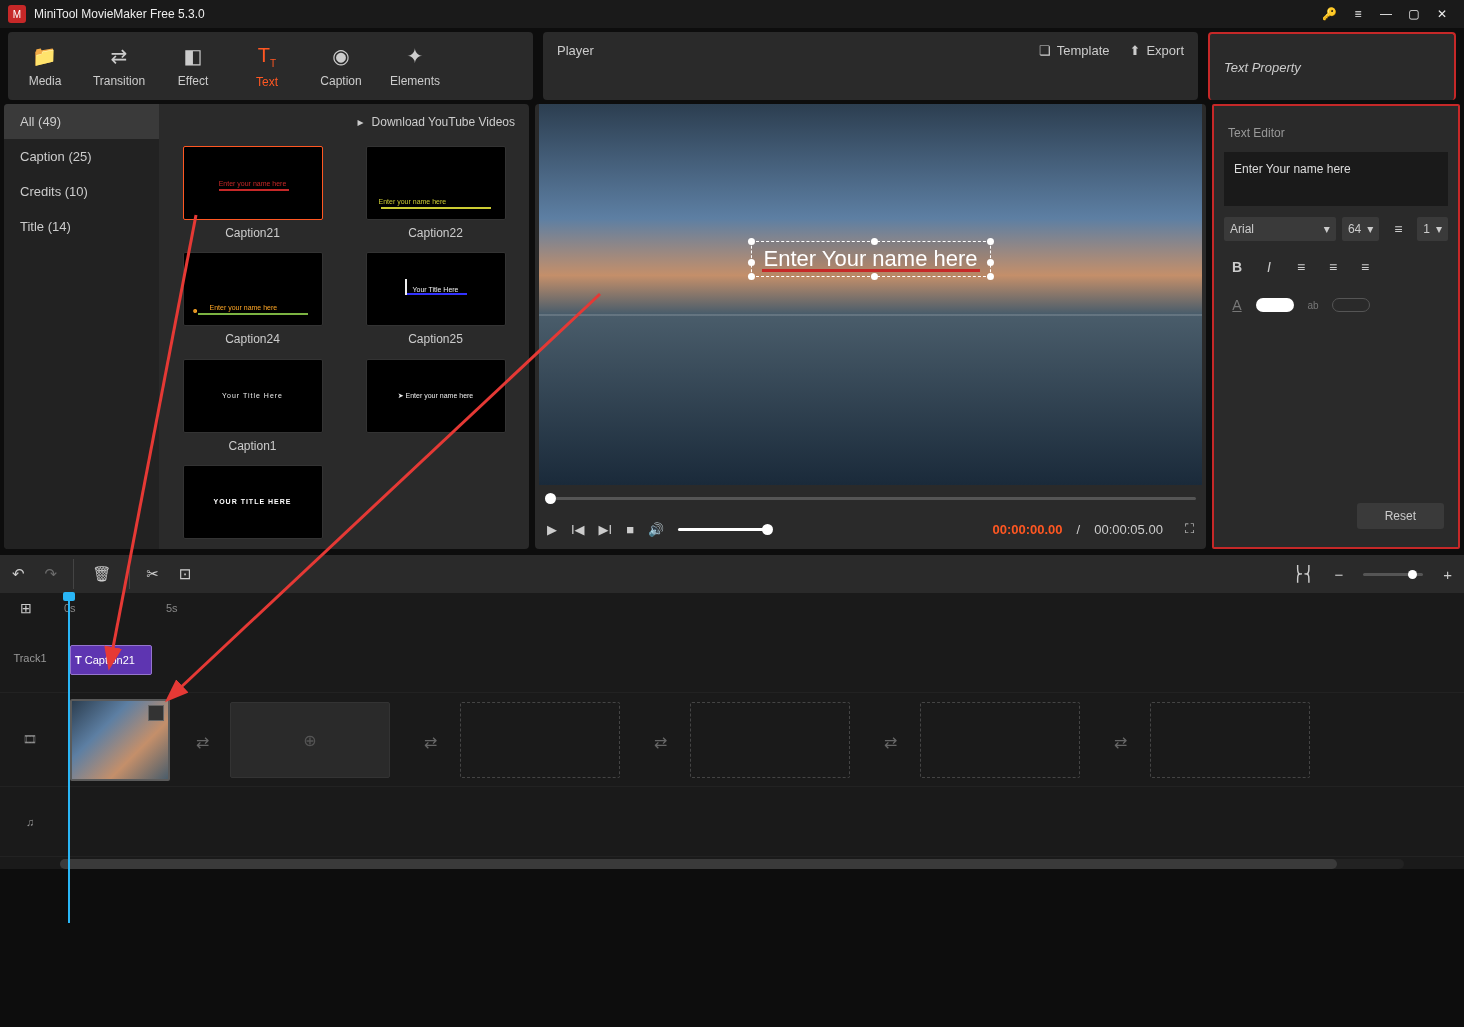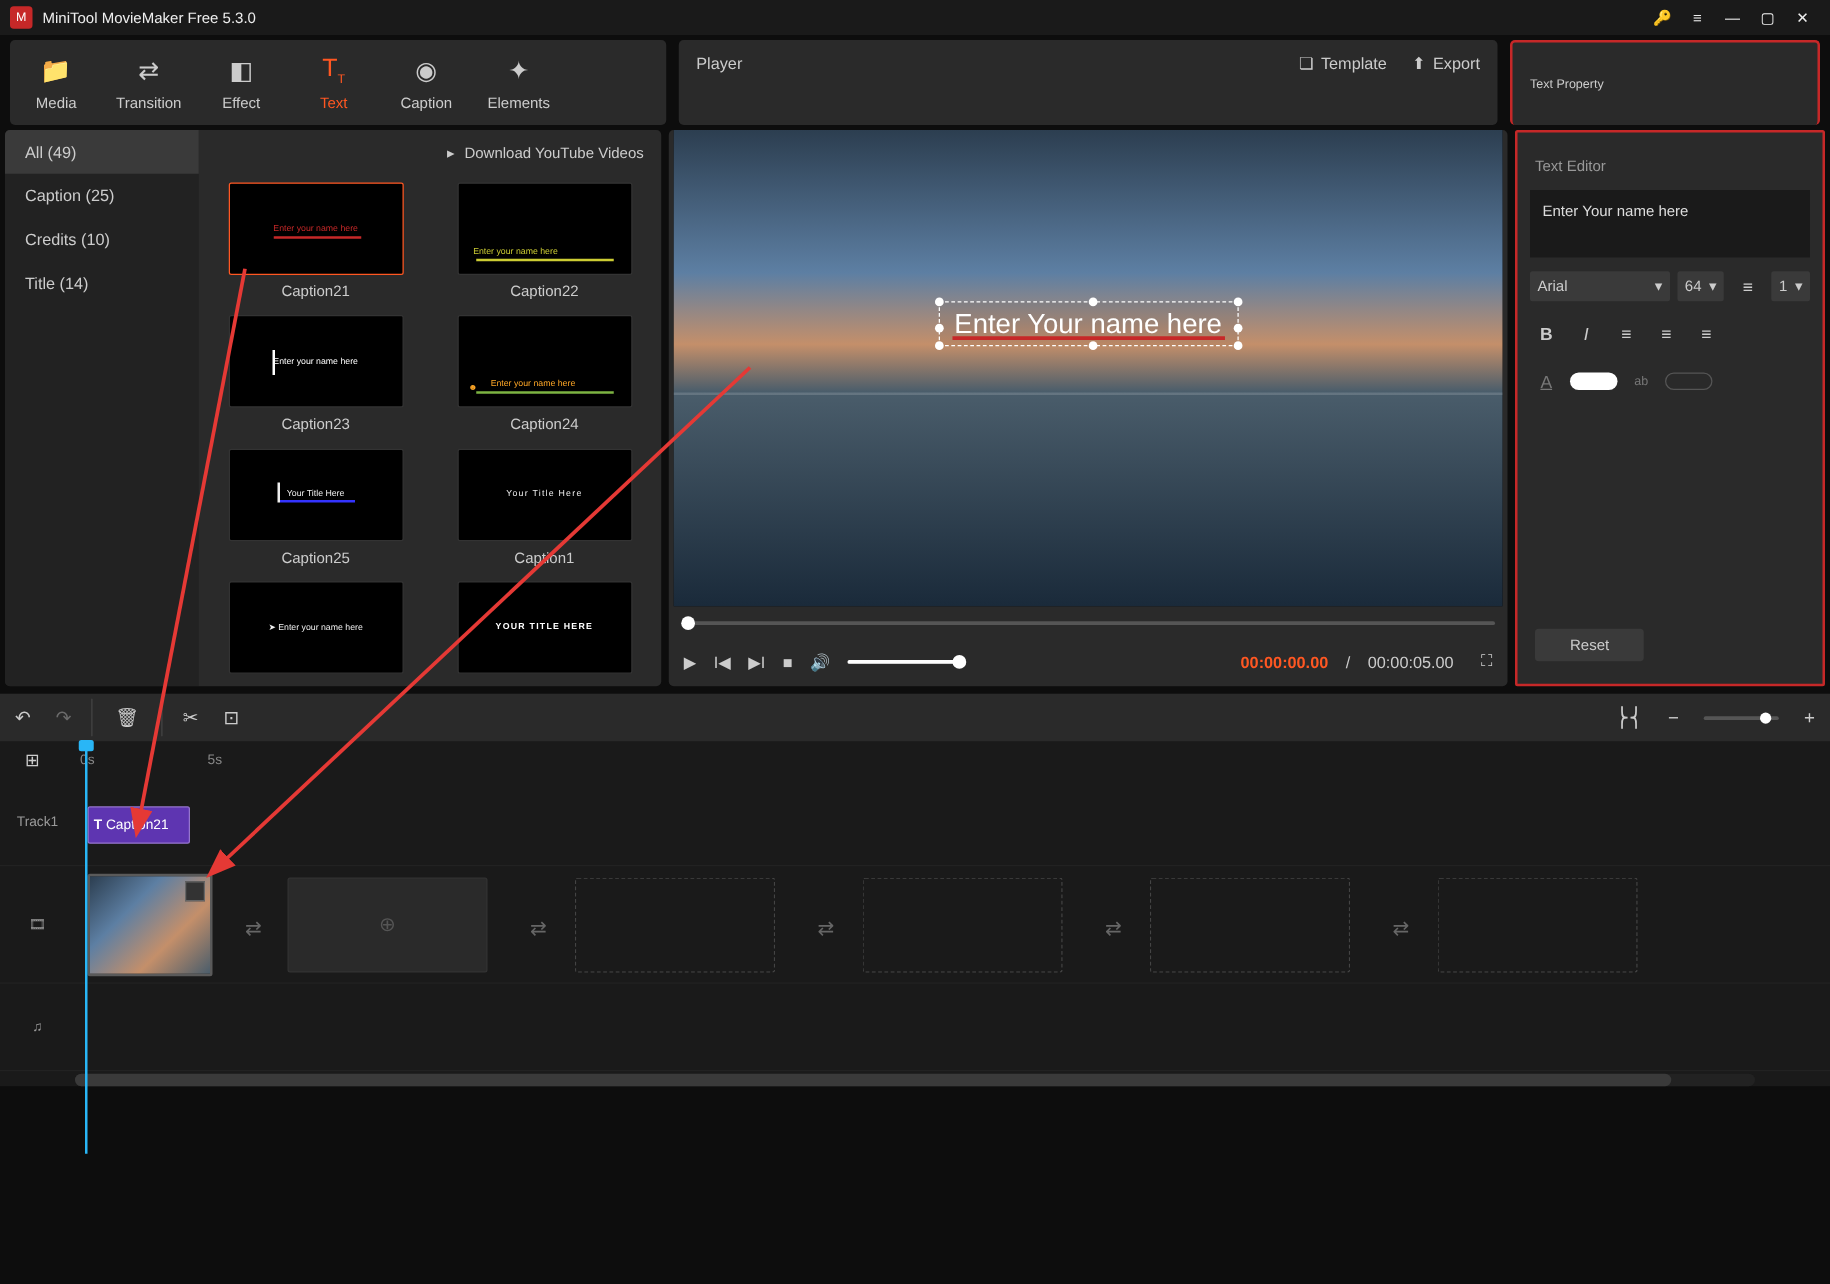--- a/index.html
+++ b/index.html
@@ -62,21 +62,21 @@
   .right-panel { width: 248px; background: #2a2a2a; border: 2px solid #c62828; border-radius: 2px; display: flex; flex-direction: column; padding: 8px 0; }
   .panel-sub { font-size: 12px; padding: 12px 14px 8px; color: #999; }
   .text-editor { margin: 4px 10px; background: #1a1a1a; height: 54px; padding: 10px; font-size: 12px; color: #ddd; }
   .prop-row { display: flex; gap: 6px; padding: 6px 10px; align-items: center; }
   .select { background: #3a3a3a; height: 24px; display: flex; align-items: center; padding: 0 6px; font-size: 12px; gap: 6px; cursor: pointer; border-radius: 2px; }
   .fmt-btn { width: 26px; height: 26px; display: flex; align-items: center; justify-content: center; cursor: pointer; font-size: 14px; }
   .color-swatch { width: 38px; height: 14px; background: #fff; border-radius: 7px; }
   .opacity-row { display: flex; align-items: center; padding: 12px 14px; font-size: 12px; gap: 10px; }
   .opacity-track { flex: 1; height: 3px; background: #fff; border-radius: 2px; position: relative; }
   .opacity-knob { position: absolute; right: 0; top: -4px; width: 11px; height: 11px; background: #fff; border-radius: 50%; }
-  .reset-row { margin-top: auto; padding: 10px 14px; display: flex; }
+  .reset-row { margin-top: auto; padding: 10px 14px; display: flex; justify-content: flex-end; }
   .reset-btn { background: #3a3a3a; padding: 6px 28px; font-size: 12px; border-radius: 3px; cursor: pointer; }
   
   
   .timeline { margin-top: 6px; background: #1a1a1a; }
   .tl-toolbar { height: 38px; background: #2a2a2a; display: flex; align-items: center; padding: 0 12px; gap: 20px; }
   .tl-toolbar .spacer { flex: 1; }
   .tl-icon { cursor: pointer; color: #ccc; font-size: 15px; }
   .tl-icon.sep { border-left: 1px solid #444; border-right: 1px solid #444; padding: 6px 18px; margin: 0 -4px; }
   .zoom-track { width: 60px; height: 3px; background: #555; border-radius: 2px; position: relative; }
   .zoom-knob { position: absolute; right: 6px; top: -3px; width: 9px; height: 9px; background: #fff; border-radius: 50%; }
@@ -150,21 +150,21 @@
           <span>❏</span>
           <span>Template</span>
         </div>
     <div class="hbtn">
           <span>⬆</span>
           <span>Export</span>
         </div>
   </div>
 </div>
 <div class="toolbar" style="width:248px; margin-left:0; align-items:center; padding:0 14px; border:2px solid #c62828; border-bottom:none;">
-  <span style="font-size:10px;">Text Property</span>
+  <span style="font-size:13px;font-style:italic;">Text Property</span>
 </div>
 </div>
 
 <div class="main">
 
   <div class="left-panel">
     <div class="categories">
       <div class="cat-item selected">All (49)</div>
       <div class="cat-item">Caption (25)</div>
       <div class="cat-item">Credits (10)</div>
@@ -182,27 +182,20 @@
               <div class="bar" style="background:#c62828;width:70px;left:35px;bottom:28px"></div>
             </div>
             <div class="thumb-label">Caption21</div>
           </div>
         <div class="thumb-wrap">
             <div class="thumb">
               <span style="color:#cc3;position:absolute;bottom:14px;left:12px">Enter your name here</span>
               <div class="bar" style="background:#cc3;width:110px;left:14px;bottom:10px"></div>
             </div>
             <div class="thumb-label">Caption22</div>
-          </div>
-        <div class="thumb-wrap">
-            <div class="thumb">
-              <span style="color:#fff">Enter your name here</span>
-              <div class="bar" style="background:#fff;width:2px;height:20px;left:34px;top:27px"></div>
-            </div>
-            <div class="thumb-label">Caption23</div>
           </div>
         <div class="thumb-wrap">
             <div class="thumb">
               <span style="color:#ffa726;position:absolute;bottom:14px;left:26px">Enter your name here</span>
               <span style="position:absolute;left:8px;bottom:11px;color:#ffa726">☻</span>
               <div class="bar" style="background:#7cb342;width:110px;left:14px;bottom:10px"></div>
             </div>
             <div class="thumb-label">Caption24</div>
           </div>
         <div class="thumb-wrap">

